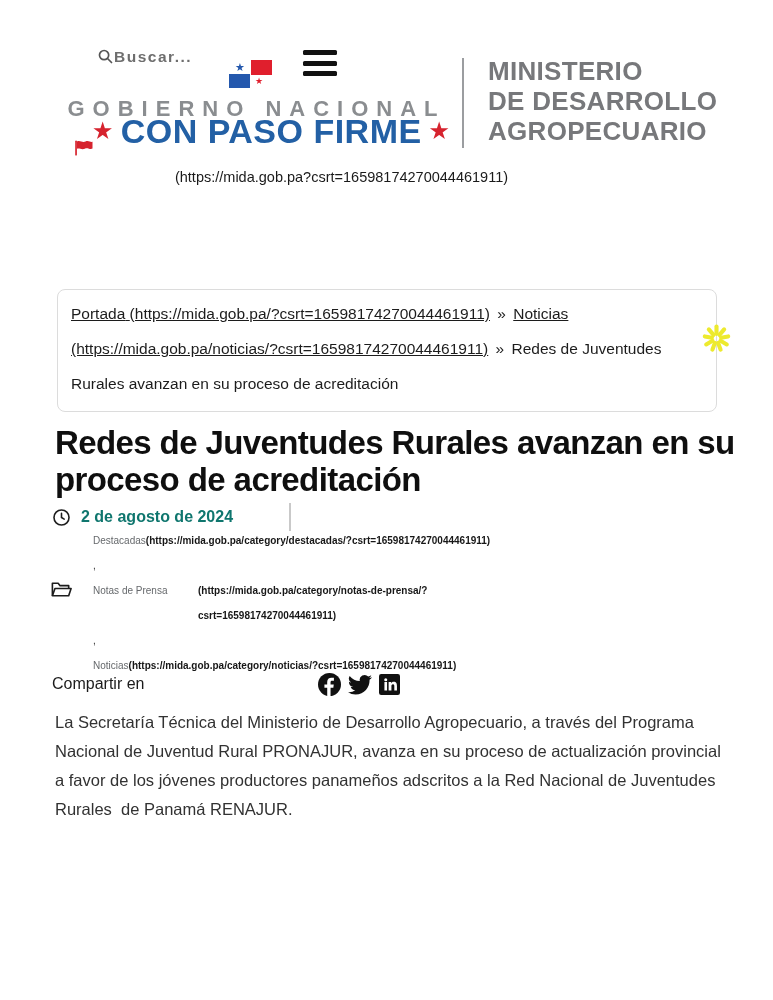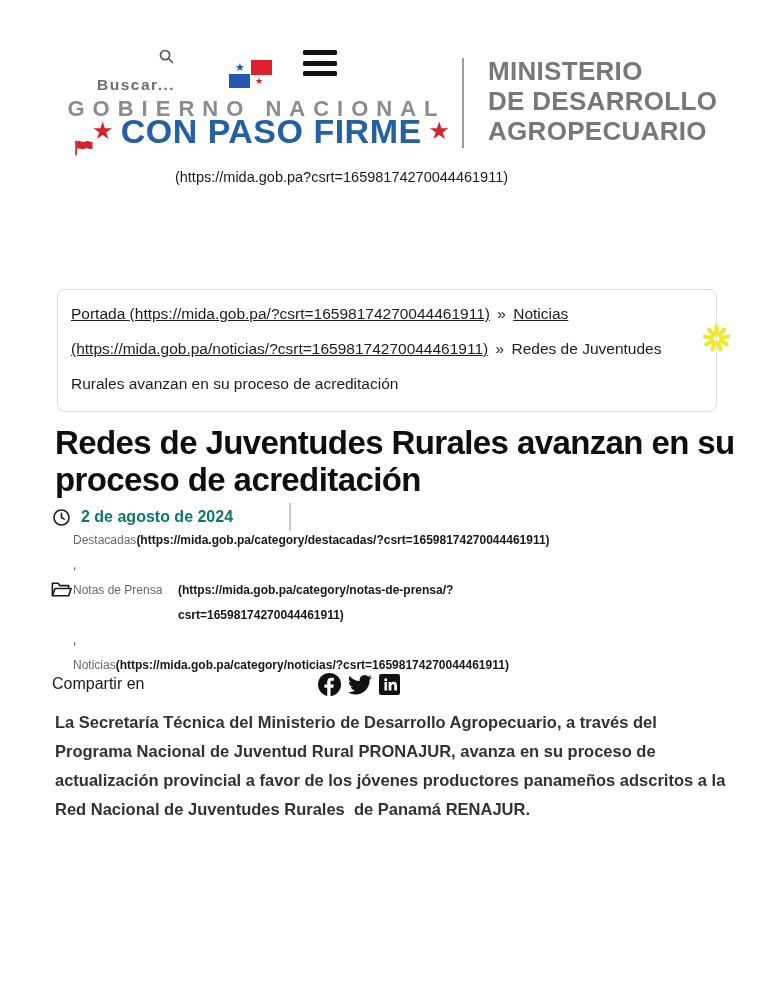--- a/index.html
+++ b/index.html
@@ -1,21 +1,21 @@
 <!DOCTYPE html>
 <html style="--logo_blue: #2360a5; --logo_red: #d6232e; --logo_gray: #8a8d90; --ministry_gray: #77787b; --flag_red: #e01f2d; --flag_blue: #2458ad; --accent_yellow: #edea2e; --border_gray: #dcdcdc; --muted_gray: #66696c; --text_dark: #1d1d1d;"><head>
 <meta charset="utf-8">
 <style>
   html,body{margin:0;padding:0;background:#fff;}
   .page{position:relative;width:773px;height:1000px;overflow:hidden;background:#fff;
         font-family:"Liberation Sans",sans-serif;color:#1d1d1d;}
 
   
-  .search{position:absolute;left:97px;top:48px;display:flex;align-items:flex-end;gap:11px;
-          color:#6e6e6e;font-size:15.5px;letter-spacing:1.5px;font-weight:600;cursor:pointer;flex-direction:column;}
+  .search{position:absolute;left:97px;top:48px;display:flex;align-items:flex-start;
+          color:#6e6e6e;font-size:15.5px;letter-spacing:1.5px;font-weight:600;cursor:pointer;}
   .flag{position:absolute;left:228px;top:57px;width:46px;height:40px;}
   .flag .rect-red{position:absolute;left:23px;top:3px;width:21px;height:15px;background:var(--flag_red,#e01f2d);}
   .flag .rect-blue{position:absolute;left:1px;top:17px;width:21px;height:14px;background:var(--flag_blue,#2458ad);}
   .flag .st{position:absolute;font-size:11px;line-height:11px;}
   .flag .st.b{left:7px;top:5px;color:var(--flag_blue,#2458ad);}
   .flag .st.r{left:27px;top:19px;color:var(--flag_red,#e01f2d);font-size:9px;}
   .hamburger{position:absolute;left:303px;top:50px;width:34px;cursor:pointer;}
   .hamburger span{display:block;height:5px;background:#111;border-radius:1.5px;margin-bottom:5.5px;}
   .gob{position:absolute;left:64px;top:96px;width:385px;text-align:center;
        color:var(--logo_gray,#8a8d90);font-weight:700;font-size:22px;letter-spacing:8px;}
@@ -38,33 +38,33 @@
   .asterisk{position:absolute;right:-16px;top:33px;cursor:pointer;background:#fff0;}
 
   
   h1.title{position:absolute;left:55px;top:424px;width:692px;margin:0;
            font-size:33px;line-height:37px;font-weight:700;letter-spacing:-0.6px;color:#0f0f0f;}
   .meta{position:absolute;left:52px;top:503px;display:flex;align-items:center;gap:10px;
         font-size:16px;font-weight:600;color:#0f766e;}
   .meta .meta-div{width:1.5px;height:28px;background:#c9c9c9;margin-left:46px;}
   .cats{position:absolute;left:50px;top:528px;display:flex;}
   .folder{margin-top:50px;flex:0 0 auto;}
-  .cat-list{margin-left:0;font-size:12px;line-height:25px;}
+  .cat-list{margin-left:20px;font-size:10px;line-height:25px;}
   .cat-name{color:var(--muted_gray,#66696c);cursor:pointer;}
   .cat-url{color:#171717;font-weight:700;}
   .cat-sep{color:#333;}
   .cat-row.cols{display:flex;}
   .name-col{flex:0 0 105px;width:105px;}
   .url-col .u-line{display:block;}
   .share-label{position:absolute;left:52px;top:675px;font-size:16px;color:#1b1b1b;}
   .share-icons{position:absolute;left:318px;top:672px;display:flex;gap:7px;align-items:center;}
   .share-icons .sbtn{cursor:pointer;display:inline-flex;}
   .body-p{position:absolute;left:55px;width:676px;margin:0;font-size:16.5px;line-height:29px;
           color:#323232;white-space:pre-wrap;}
-  .p1{top:708px;font-weight:bold;}
+  .p1{top:708px;}
   .p2{top:862px;}
 </style>
 </head>
 <body>
 
 <div class="page">
 
   <div class="search">
     <svg width="17" height="17" viewBox="0 0 24 24" fill="none">
       <circle cx="10" cy="10" r="6.5" stroke="#555" stroke-width="2.4"></circle>

